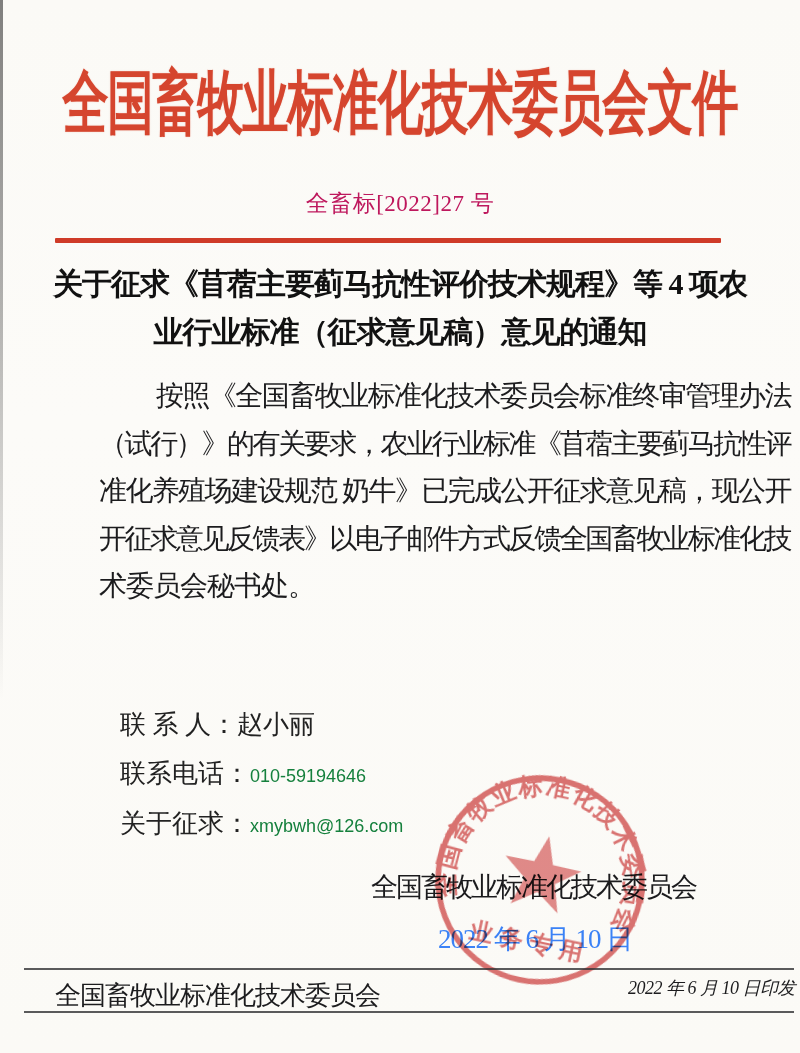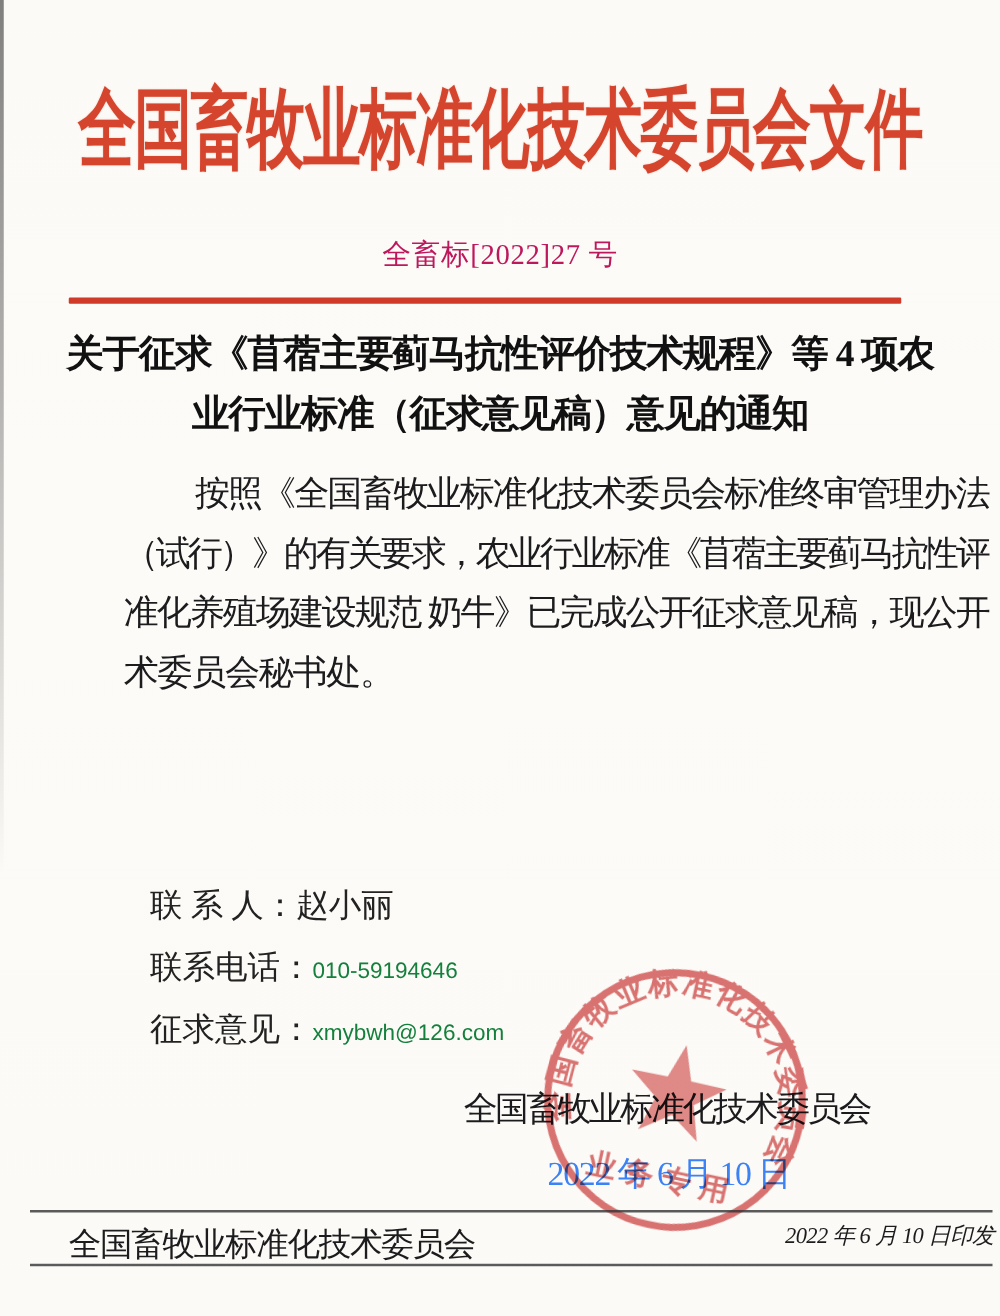--- a/index.html
+++ b/index.html
@@ -88,32 +88,33 @@
 
 <div class="subject">
   <div>关于征求《苜蓿主要蓟马抗性评价技术规程》等 4 项农</div>
   <div>业行业标准（征求意见稿）意见的通知</div>
 </div>
 
 <div class="body-block">
   <div class="body-line indent">按照《全国畜牧业标准化技术委员会标准终审管理办法</div>
   <div class="body-line">（试行）》的有关要求，农业行业标准《苜蓿主要蓟马抗性评</div>
   <div class="body-line">准化养殖场建设规范 奶牛》已完成公开征求意见稿，现公开</div>
+  <div class="body-line">开征求意见反馈表》以电子邮件方式反馈全国畜牧业标准化技</div>
   <div class="body-line last">术委员会秘书处。</div>
 </div>
 
 <div class="contacts">
   <div class="contact-line">
     <span>联 系 人：</span><span>赵小丽</span>
   </div>
   <div class="contact-line">
     <span>联系电话：</span><span class="latin">010-59194646</span>
   </div>
   <div class="contact-line">
-    <span>征求意见：</span><span class="latin">xmybwh@126.com</span>
+    <span>关于征求：</span><span class="latin">xmybwh@126.com</span>
   </div>
 </div>
 
 <div class="signature">全国畜牧业标准化技术委员会</div>
 <div class="sign-date">2022 年 6 月 10 日</div>
 
 <svg class="seal" viewBox="0 0 212 212" xmlns="http://www.w3.org/2000/svg" aria-hidden="true">
   <defs>
     <path id="sealArc" d="M 29.9 141.5 A 84 84 0 1 1 182.1 141.5" fill="none"></path>
   </defs>

